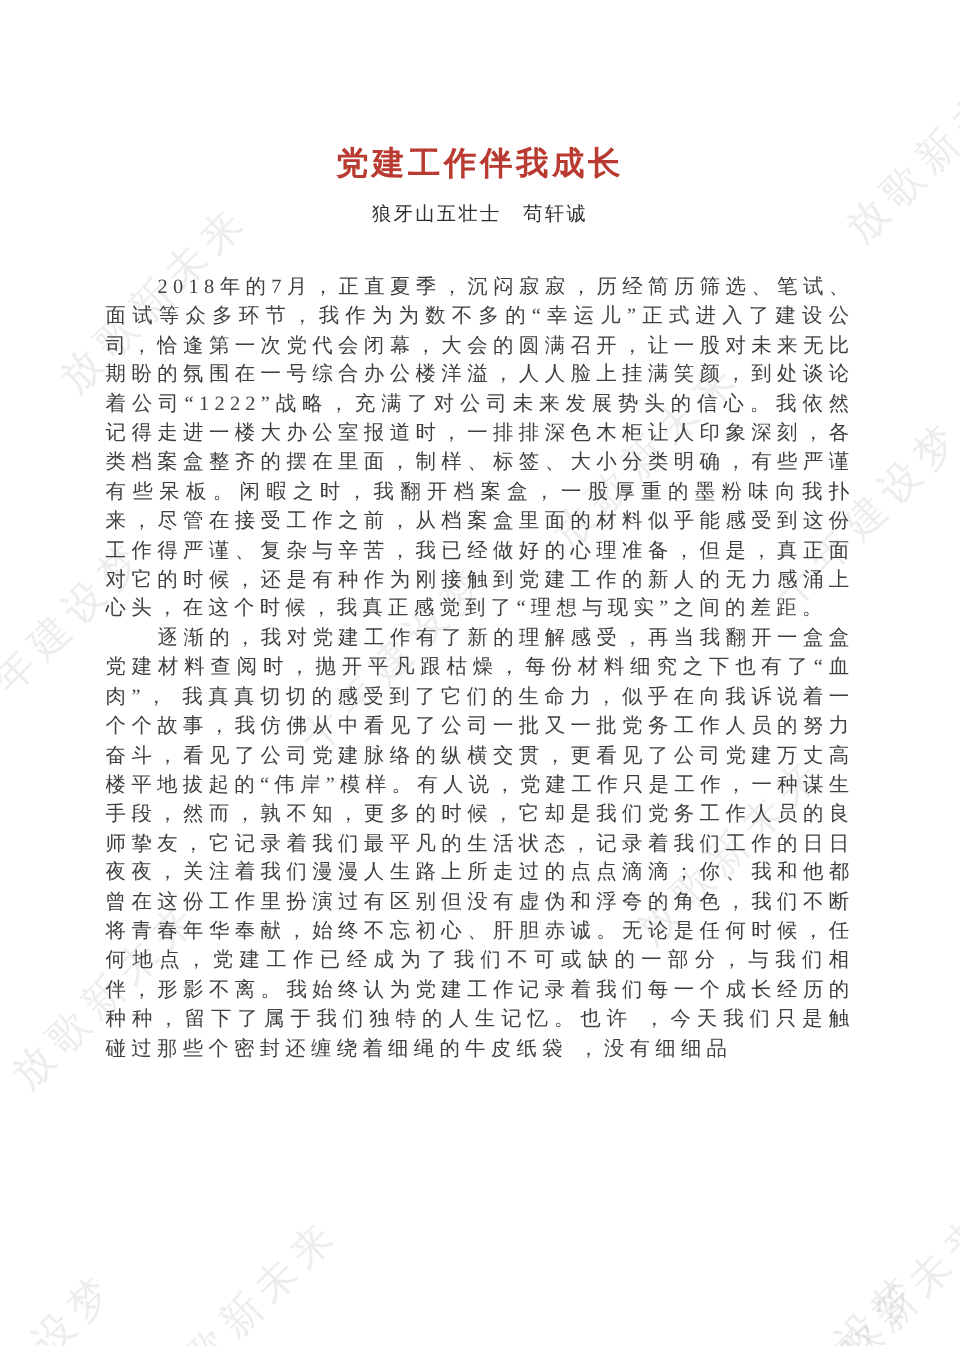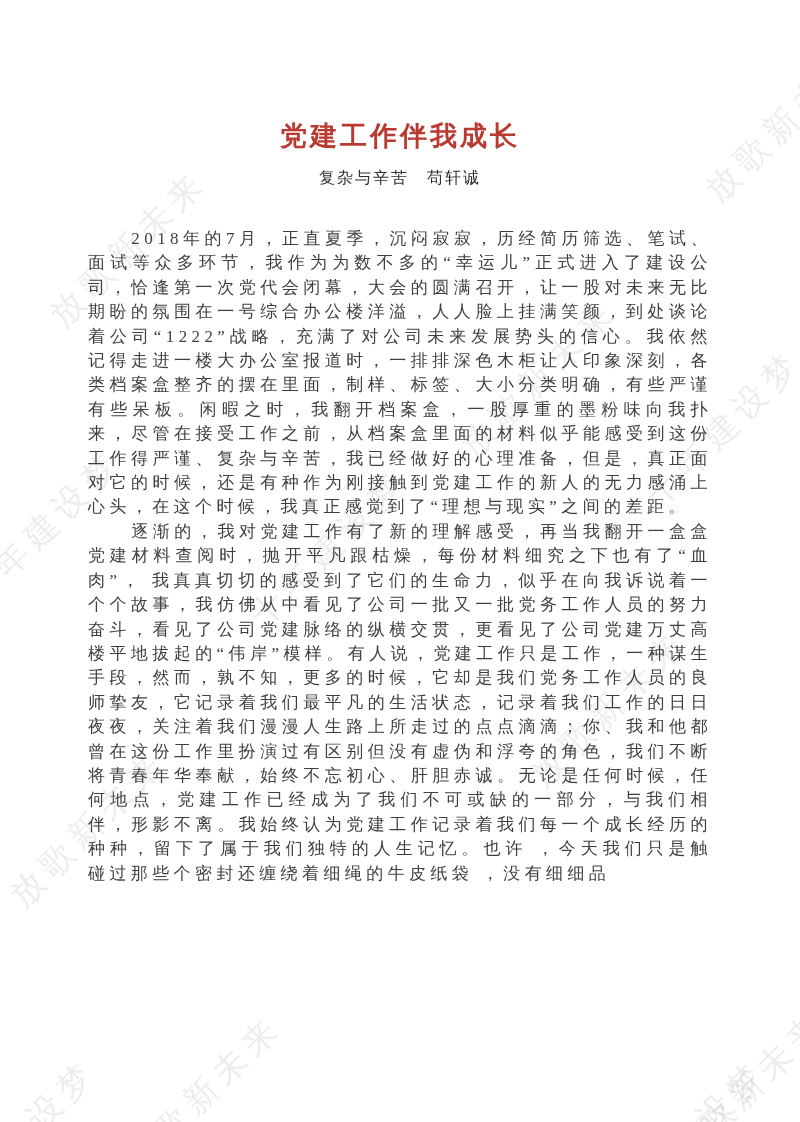--- a/index.html
+++ b/index.html
@@ -80,21 +80,21 @@
       <div class="wm" style="left: 0px; top: 885px;">放歌新未来</div>
       <div class="wm" style="left: -70px; top: 1195px;">十年建设梦</div>
       <div class="wm" style="left: 115px; top: 1150px;">放歌新未来</div>
       <div class="wm" style="left: 600px; top: 1195px;">十年建设梦</div>
       <div class="wm" style="left: 660px; top: 1145px;">放歌新未来</div>
     </div>
 
   <div class="content">
     <h1 class="doc-title">党建工作伴我成长</h1>
 
-    <div class="doc-byline">复杂与辛苦　苟轩诚</div>
+    <div class="doc-byline">狼牙山五壮士　苟轩诚</div>
 
     <div class="doc-body">
       <p>2018年的7月，正直夏季，沉闷寂寂，历经简历筛选、笔试、面试等众多环节，我作为为数不多的“幸运儿”正式进入了建设公司，恰逢第一次党代会闭幕，大会的圆满召开，让一股对未来无比期盼的氛围在一号综合办公楼洋溢，人人脸上挂满笑颜，到处谈论着公司“1222”战略，充满了对公司未来发展势头的信心。我依然记得走进一楼大办公室报道时，一排排深色木柜让人印象深刻，各类档案盒整齐的摆在里面，制样、标签、大小分类明确，有些严谨有些呆板。闲暇之时，我翻开档案盒，一股厚重的墨粉味向我扑来，尽管在接受工作之前，从档案盒里面的材料似乎能感受到这份工作得严谨、复杂与辛苦，我已经做好的心理准备，但是，真正面对它的时候，还是有种作为刚接触到党建工作的新人的无力感涌上心头，在这个时候，我真正感觉到了“理想与现实”之间的差距。</p>
       <p>逐渐的，我对党建工作有了新的理解感受，再当我翻开一盒盒党建材料查阅时，抛开平凡跟枯燥，每份材料细究之下也有了“血肉”， 我真真切切的感受到了它们的生命力，似乎在向我诉说着一个个故事，我仿佛从中看见了公司一批又一批党务工作人员的努力奋斗，看见了公司党建脉络的纵横交贯，更看见了公司党建万丈高楼平地拔起的“伟岸”模样。有人说，党建工作只是工作，一种谋生手段，然而，孰不知，更多的时候，它却是我们党务工作人员的良师挚友，它记录着我们最平凡的生活状态，记录着我们工作的日日夜夜，关注着我们漫漫人生路上所走过的点点滴滴；你、我和他都曾在这份工作里扮演过有区别但没有虚伪和浮夸的角色，我们不断将青春年华奉献，始终不忘初心、肝胆赤诚。无论是任何时候，任何地点，党建工作已经成为了我们不可或缺的一部分，与我们相伴，形影不离。我始终认为党建工作记录着我们每一个成长经历的种种，留下了属于我们独特的人生记忆。也许 ，今天我们只是触碰过那些个密封还缠绕着细绳的牛皮纸袋 ，没有细细品</p>
     </div>
   </div>
 
   <div class="page-number">113</div>
 
 </div>

